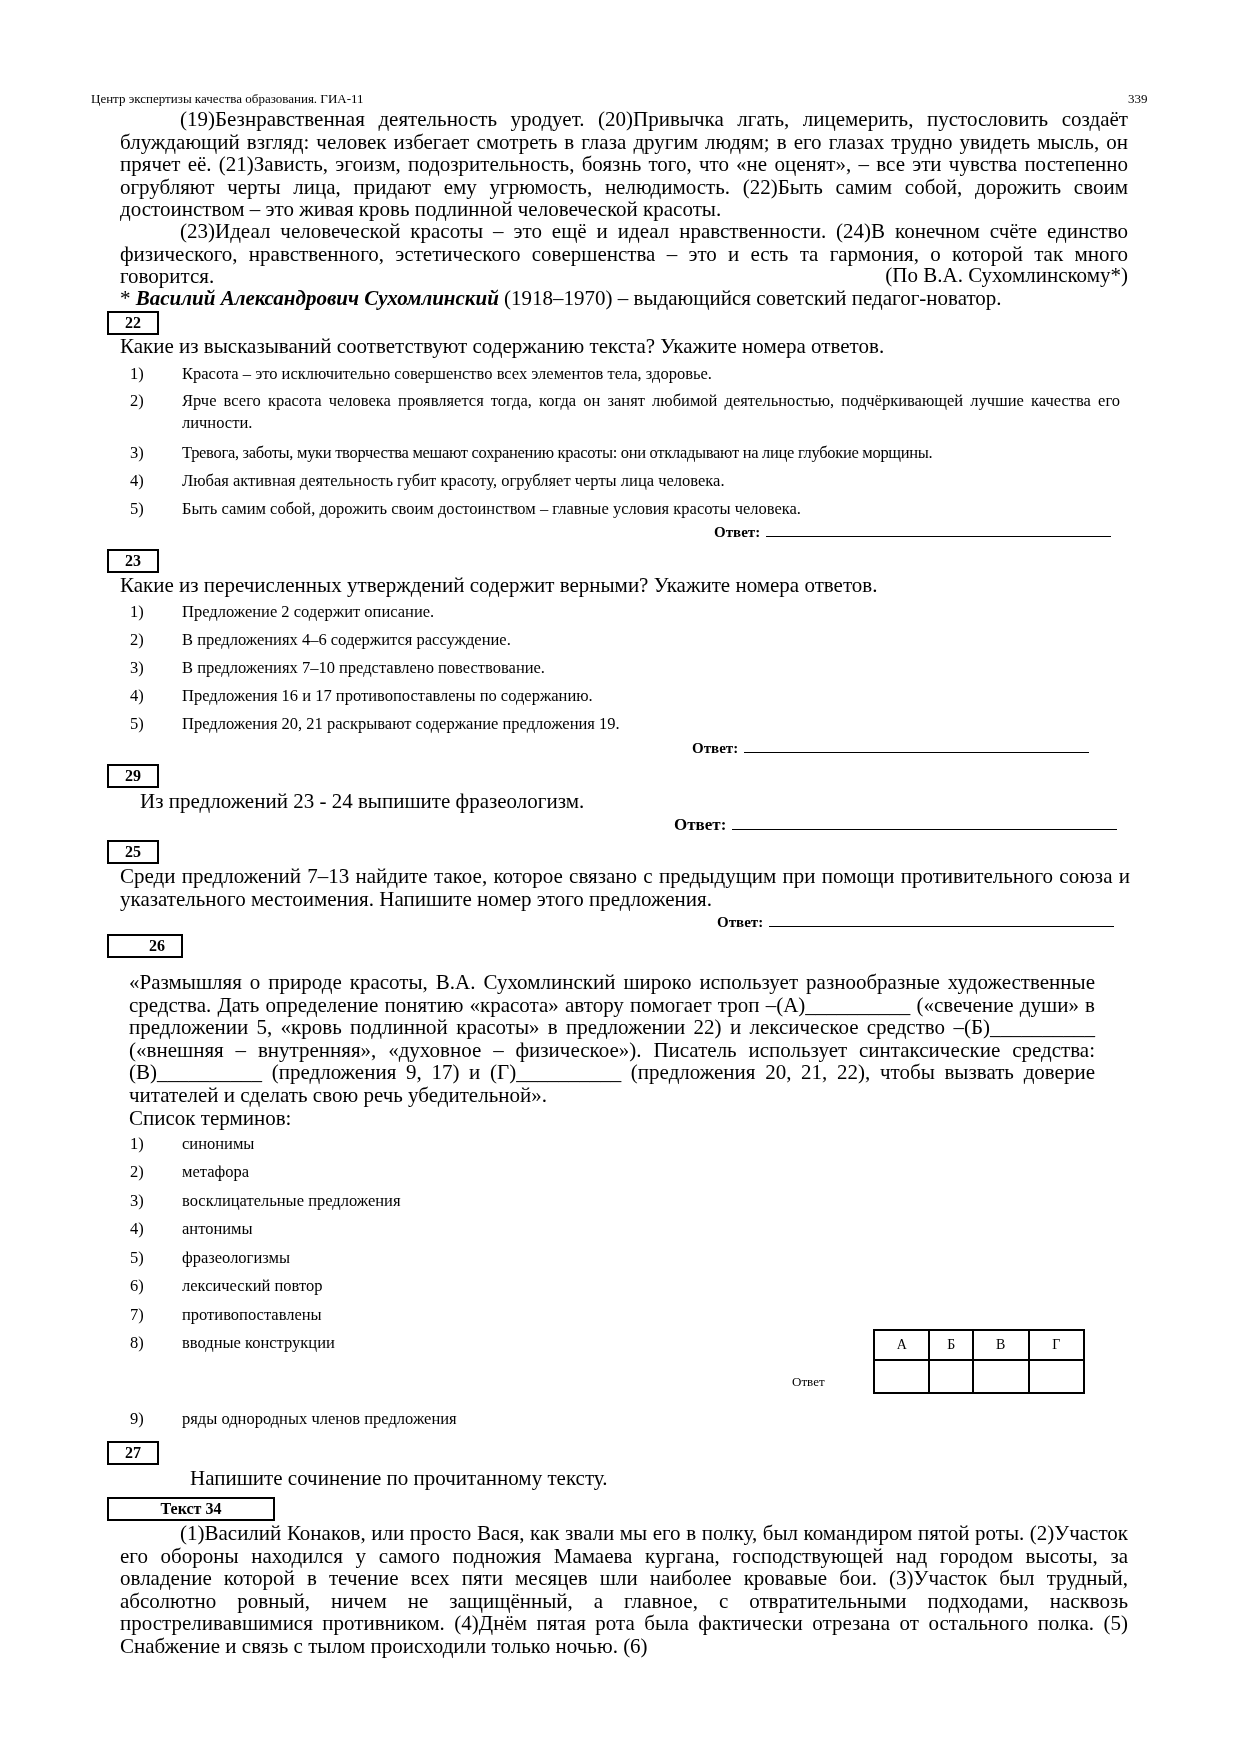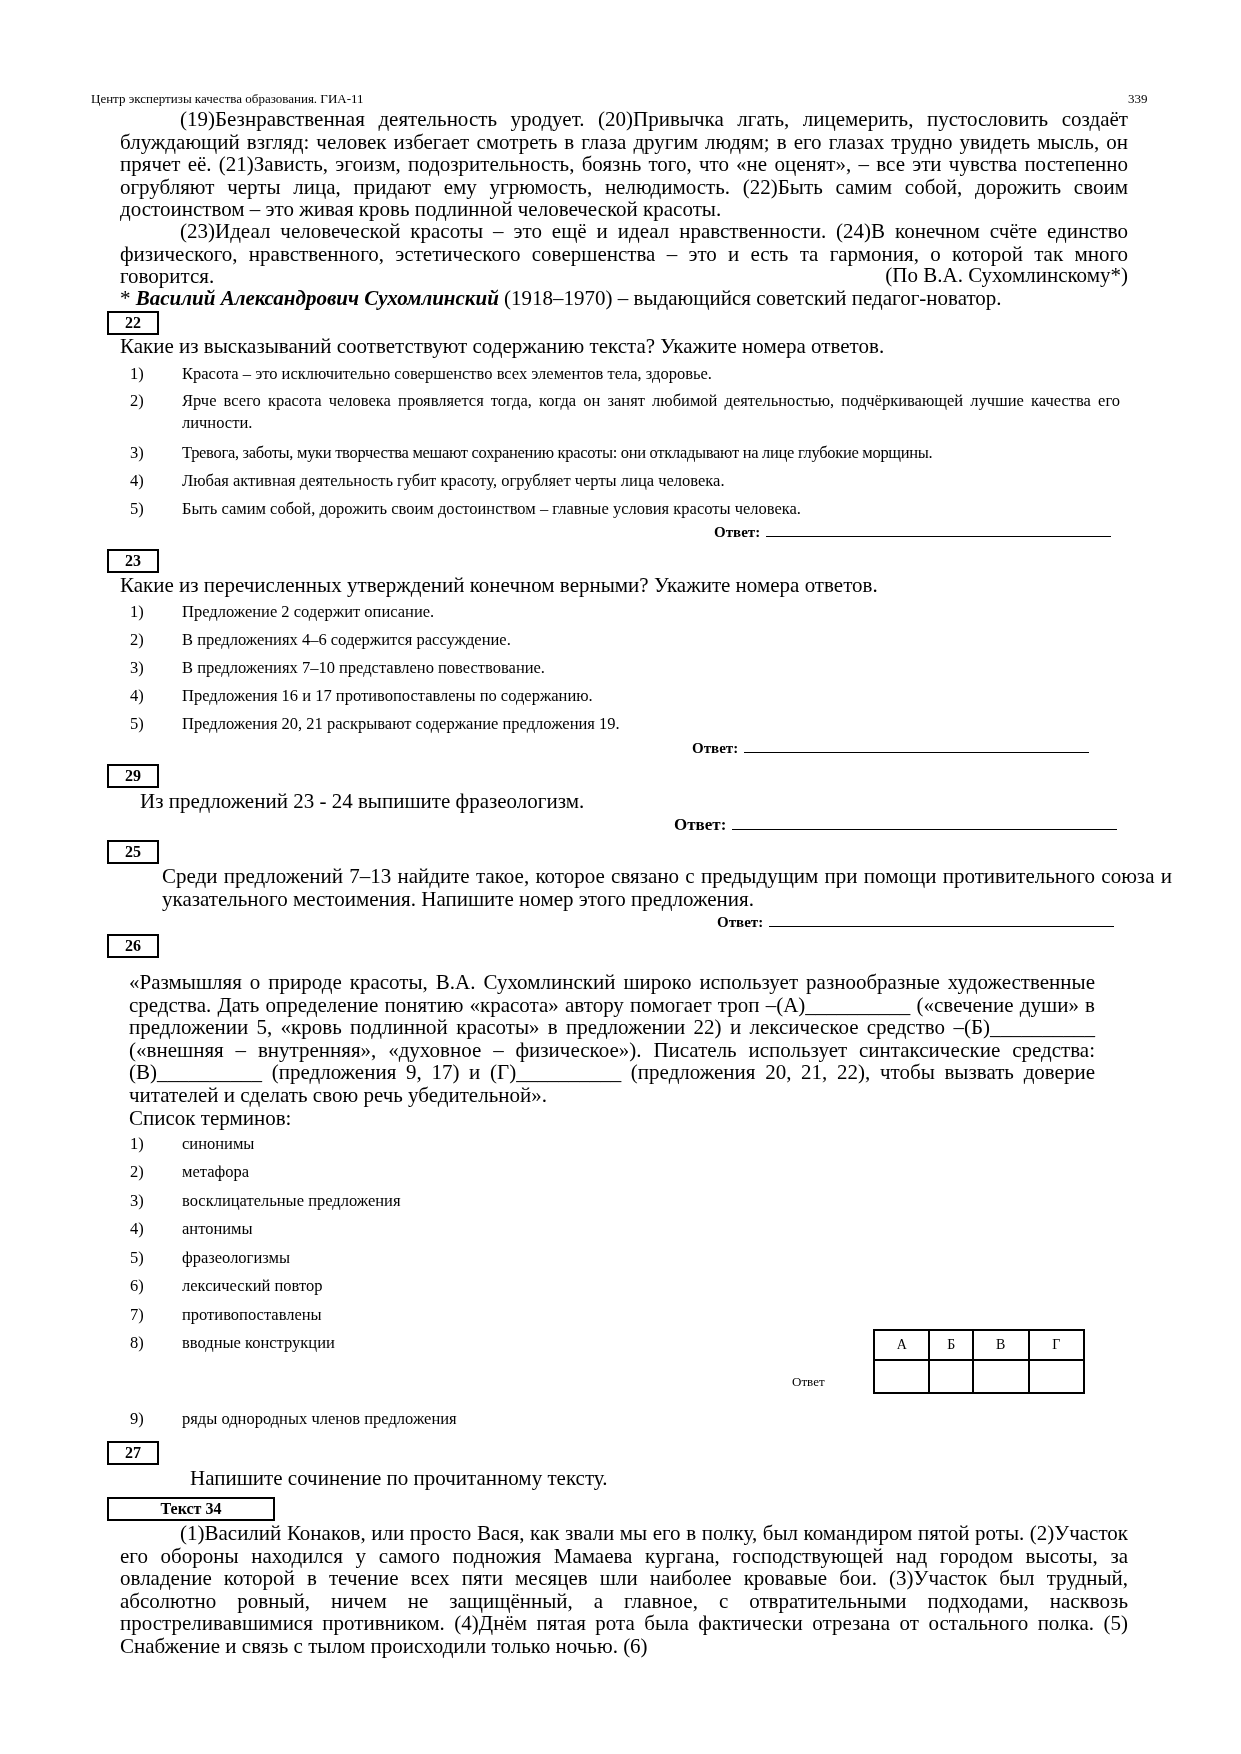--- a/index.html
+++ b/index.html
@@ -54,21 +54,21 @@
 </div>
 <div class="abs opt" style="left:130px; top:498px; width:990px; height:22px;">
   <span class="num">5)</span>
   <span class="otext">Быть самим собой, дорожить своим достоинством – главные условия красоты человека.</span>
 </div>
 <div class="abs answer" style="left:714px; top:522px;">
   <span>Ответ:</span><span class="line" style="width:345px;"></span>
 </div>
 
 <div class="abs qbox" style="left:107px; top:549px;">23</div>
-<div class="abs txt" style="left:120px; top:574px; width:1010px;">Какие из перечисленных утверждений конечном верными? Укажите номера ответов.</div>
+<div class="abs txt" style="left:120px; top:574px; width:1010px;">Какие из перечисленных утверждений содержит верными? Укажите номера ответов.</div>
 <div class="abs opt" style="left:130px; top:601px; width:990px; height:22px;">
   <span class="num">1)</span>
   <span class="otext">Предложение 2 содержит описание.</span>
 </div>
 <div class="abs opt" style="left:130px; top:629px; width:990px; height:22px;">
   <span class="num">2)</span>
   <span class="otext">В предложениях 4–6 содержится рассуждение.</span>
 </div>
 <div class="abs opt" style="left:130px; top:657px; width:990px; height:22px;">
   <span class="num">3)</span>
@@ -86,26 +86,26 @@
   <span>Ответ:</span><span class="line" style="width:345px;"></span>
 </div>
 
 <div class="abs qbox" style="left:107px; top:764px;">29</div>
 <div class="abs txt" style="left:120px; top:790px; width:1010px;margin-left:20px;">Из предложений 23 - 24 выпишите фразеологизм.</div>
 <div class="abs answer" style="left:674px; top:815px; font-size:17px;">
   <span>Ответ:</span><span class="line" style="width:385px;"></span>
 </div>
 
 <div class="abs qbox" style="left:107px; top:840px;">25</div>
-<div class="abs txt just" style="left:120px; top:865px; width:1010px;margin-left:42px;">Среди предложений 7–13 найдите такое, которое связано с предыдущим при помощи противительного союза и указательного местоимения. Напишите номер этого предложения.</div>
+<div class="abs txt just" style="left:120px; top:865px; width:1010px;">Среди предложений 7–13 найдите такое, которое связано с предыдущим при помощи противительного союза и указательного местоимения. Напишите номер этого предложения.</div>
 <div class="abs answer" style="left:717px; top:912px;">
   <span>Ответ:</span><span class="line" style="width:345px;"></span>
 </div>
 
-<div class="abs qbox" style="left:107px; top:934px;">26</div>
+<div class="abs qbox" style="left:107px; top:934px;padding-left:24px;">26</div>
 <div class="abs txt just" style="left:129px; top:971px; width:966px;">«Размышляя о природе красоты, В.А. Сухомлинский широко использует разнообразные художественные средства. Дать определение понятию «красота» автору помогает троп –(А)__________ («свечение души» в предложении 5, «кровь подлинной красоты» в предложении 22) и лексическое средство –(Б)__________ («внешняя – внутренняя», «духовное – физическое»). Писатель использует синтаксические средства: (В)__________ (предложения 9, 17) и (Г)__________ (предложения 20, 21, 22), чтобы вызвать доверие читателей и сделать свою речь убедительной».</div>
 <div class="abs txt" style="left:129px; top:1107px;">Список терминов:</div>
 
 <div class="abs opt" style="left:130px; top:1133px; width:500px; height:22px;">
   <span class="num">1)</span>
   <span class="otext">синонимы</span>
 </div>
 <div class="abs opt" style="left:130px; top:1161px; width:500px; height:22px;">
   <span class="num">2)</span>
   <span class="otext">метафора</span>

